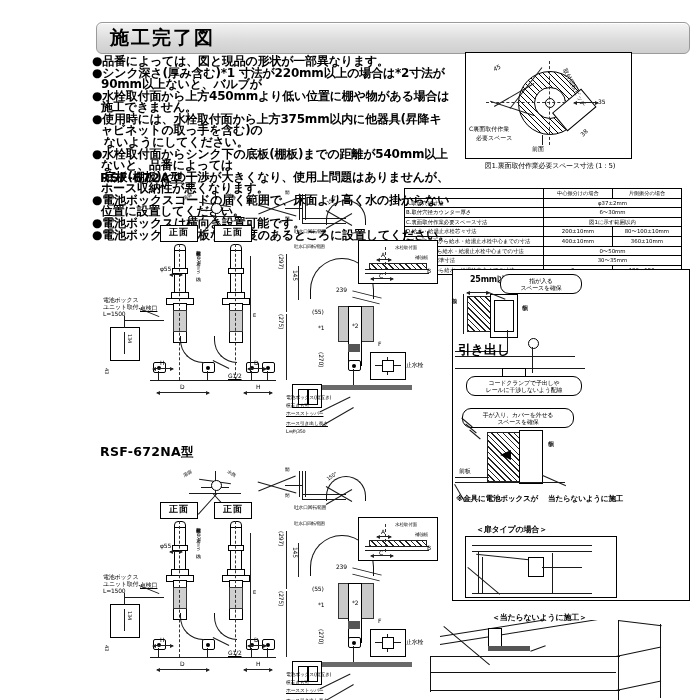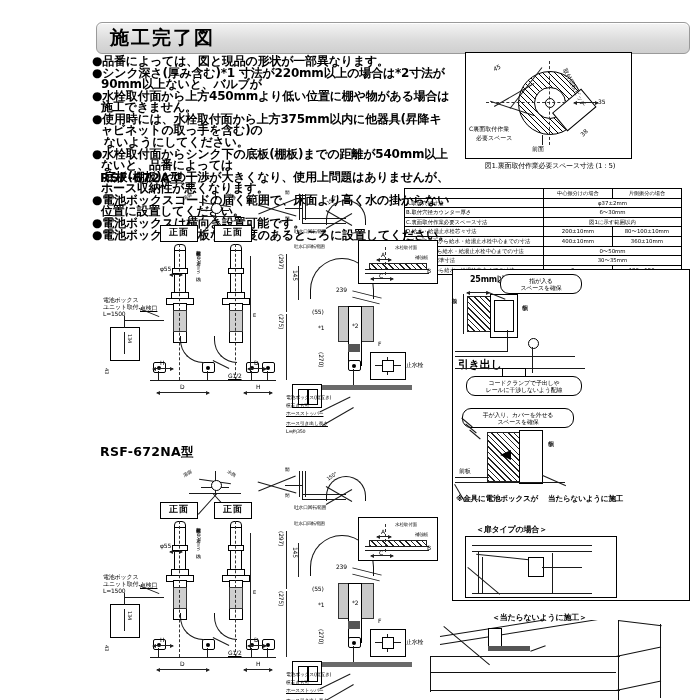--- a/index.html
+++ b/index.html
@@ -574,21 +574,21 @@
   <div class="box" style="left:490px;top:282px;width:26px;height:42px;"></div>
   <div class="box" style="left:494px;top:288px;width:18px;height:30px;"></div>
   <div class="txt vt" style="left:520px;top:288px;font-size:6px;">側板</div>
   <div class="bubble" style="left:500px;top:262px;width:74px;white-space:pre-line;">指が入る
 スペースを確保</div>
   <div class="ln hl" style="left:486px;top:283px;width:20px;transform:rotate(22deg);"></div>
 
   <div class="ln hl" style="left:455px;top:339px;width:52px;"></div>
   <div class="ln hl" style="left:455px;top:344px;width:120px;"></div>
   <div class="ln vl" style="left:507px;top:318px;height:22px;"></div>
-  <div class="txt b" style="left:458px;top:345px;font-size:11px;">引き出し</div>
+  <div class="txt b" style="left:458px;top:329px;font-size:13px;">引き出し</div>
   <div class="ln hl" style="left:455px;top:356px;width:130px;"></div>
   <div class="box" style="left:502px;top:356px;width:22px;height:8px;"></div>
   <div style="position:absolute;left:528px;top:326px;width:9px;height:9px;border:1px solid #000;border-radius:50%;"></div>
   <div class="ln vl" style="left:532px;top:335px;height:26px;"></div>
   <div class="bubble" style="left:466px;top:364px;width:108px;white-space:pre-line;">コードクランプで子出しや
 レールに干渉しないよう配線</div>
 
   <div class="bubble" style="left:462px;top:396px;width:104px;white-space:pre-line;">手が入り、カバーを外せる
 スペースを確保</div>
   <div class="hatchband" style="left:487px;top:420px;width:32px;height:48px;"></div>

